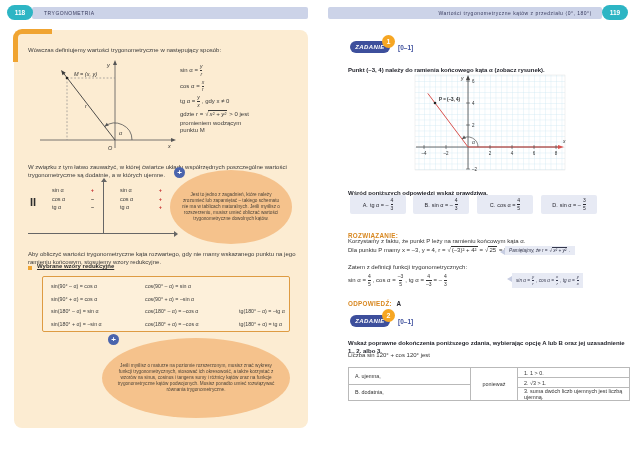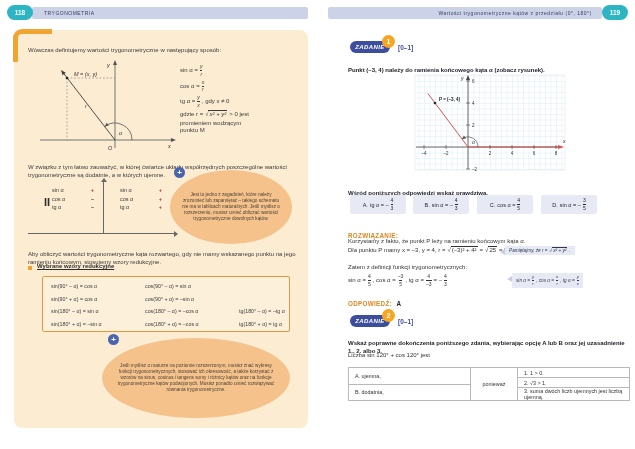--- a/index.html
+++ b/index.html
@@ -159,21 +159,21 @@
     </div>
 </div>
 
 <p class="para" style="left:28px;top:157px;width:278px">W związku z tym łatwo zauważyć, w której ćwiartce układu współrzędnych poszczególne wartości trygonometryczne są dodatnie, a w których ujemne.</p>
 
 <div class="qwrap">
   <div class="qv"></div>
     <div class="qarrow-up"></div>
   <div class="qh"></div>
     <div class="qarrow-right"></div>
-  <div class="qnum" style="left:16px">II</div>
+  <div class="qnum" style="left:2px">II</div>
   <div class="qnum" style="right:2px">I</div>
   <div class="qcol" style="left:24px">
     <div class="qrow">
         <span>sin α</span>
         <span class="sgn-p">+</span>
       </div>
     <div class="qrow">
         <span>cos α</span>
         <span class="sgn-m">–</span>
       </div>

